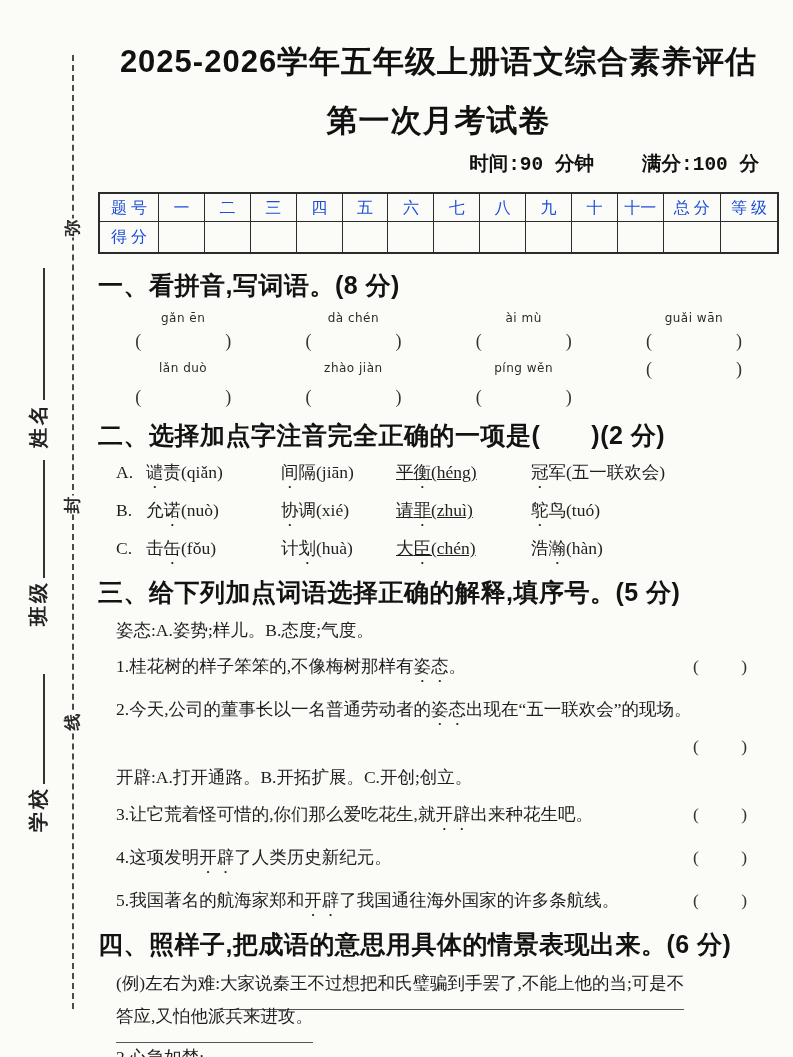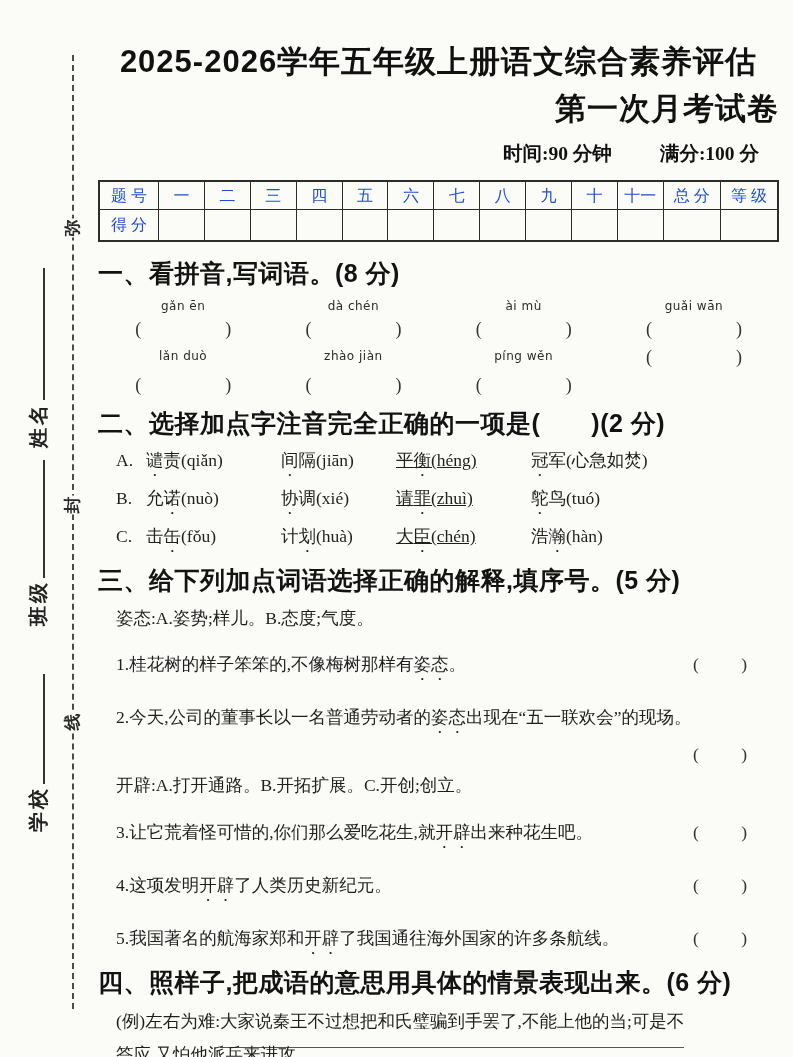--- a/index.html
+++ b/index.html
@@ -17,23 +17,23 @@
     background:#fbfbf8;padding:3px 1px;font-size:17px;font-weight:600;color:#2a2a2a;}
   .id-field{position:absolute;left:38px;display:flex;align-items:baseline;
     transform:translate(-50%,-50%) rotate(-90deg);white-space:nowrap;}
   .id-label{font-size:20px;font-weight:700;letter-spacing:3px;color:#222;}
   .id-line{display:inline-block;border-bottom:2px solid #333;height:1em;margin-left:2px;}
   
   .main{position:absolute;left:98px;right:14px;top:0;}
   .title{margin:44px 0 0;text-align:center;font-size:31px;line-height:1.18;
     font-weight:700;letter-spacing:1px;color:#111;
     font-family:"Liberation Sans","DejaVu Sans",sans-serif;}
-  .title.t2{margin-top:10px;text-align:right;}
+  .title.t2{margin-top:22px;}
   .meta{margin:12px 20px 0 0;display:flex;justify-content:flex-end;gap:48px;
-    font-size:19.5px;font-weight:700;color:#111;}
+    font-size:19.5px;font-weight:700;color:#111;font-family:Liberation Mono, monospace;}
   
   table.score{width:100%;margin-top:12px;border-collapse:collapse;
     border:2px solid #2c2c2c;table-layout:fixed;}
   table.score td{border:1.2px solid #2c2c2c;text-align:center;font-size:16px;
     padding:0;color:#1d4ed8;}
   tr.r1 td{height:27px;}
   tr.r2 td{height:30px;}
   
   .sec-head{margin-top:13px;font-size:25px;font-weight:700;color:#131313;
     font-family:"Liberation Sans","DejaVu Sans",sans-serif;letter-spacing:.5px;}
@@ -43,21 +43,21 @@
     letter-spacing:.5px;color:#2a2a2a;}
   .pp{display:inline-flex;width:96px;justify-content:space-between;margin-top:1px;
     font-size:18px;color:#333;}
   .opt-row{display:flex;margin-top:5px;padding-left:18px;white-space:nowrap;}
   .opt-label{width:30px;}
   .it{display:inline-block;}
   .it.c1{width:135px;} .it.c2{width:115px;} .it.c3{width:135px;text-decoration:underline;}
   .em{-webkit-text-emphasis:filled dot;-webkit-text-emphasis-position:under right;
       text-emphasis:filled dot;text-emphasis-position:under right;}
   .gloss{margin-top:5px;padding-left:18px;}
-  .q-row{display:flex;align-items:baseline;margin-top:20px;padding-left:18px;}
+  .q-row{display:flex;align-items:baseline;margin-top:10px;padding-left:18px;}
   .q-text{flex:1;white-space:nowrap;}
   .ansp{display:inline-flex;width:54px;justify-content:space-between;
     margin-right:32px;flex:none;color:#333;}
   .paren-line{display:flex;justify-content:flex-end;padding-right:32px;margin-top:4px;}
   .ex-line{margin-top:7px;padding-left:18px;white-space:nowrap;}
   .ul{border-bottom:1.3px solid #555;padding-bottom:16px;}
   .blank-row{display:flex;align-items:baseline;margin-top:12px;padding-left:18px;}
   .fill-line{flex:1;border-bottom:1.3px solid #555;height:1.15em;margin-left:3px;}
 </style>
 </head>
@@ -176,21 +176,21 @@
             <span>)</span>
           </span></div>
     </div>
 
     <div class="sec-head tight">二、选择加点字注音完全正确的一项是(　　)(2 分)</div>
     <div class="opt-row">
       <span class="opt-label">A.</span>
       <span class="it c1"><span></span><span class="em">谴</span><span>责(qiǎn)</span></span>
       <span class="it c2"><span></span><span class="em">间</span><span>隔(jiān)</span></span>
       <span class="it c3"><span>平</span><span class="em">衡</span><span>(héng)</span></span>
-      <span class="it"><span></span><span class="em">冠</span><span>军(心急如焚)</span></span>
+      <span class="it"><span></span><span class="em">冠</span><span>军(五一联欢会)</span></span>
     </div>
     <div class="opt-row">
       <span class="opt-label">B.</span>
       <span class="it c1"><span>允</span><span class="em">诺</span><span>(nuò)</span></span>
       <span class="it c2"><span></span><span class="em">协</span><span>调(xié)</span></span>
       <span class="it c3"><span>请</span><span class="em">罪</span><span>(zhuì)</span></span>
       <span class="it"><span></span><span class="em">鸵</span><span>鸟(tuó)</span></span>
     </div>
     <div class="opt-row">
       <span class="opt-label">C.</span>

